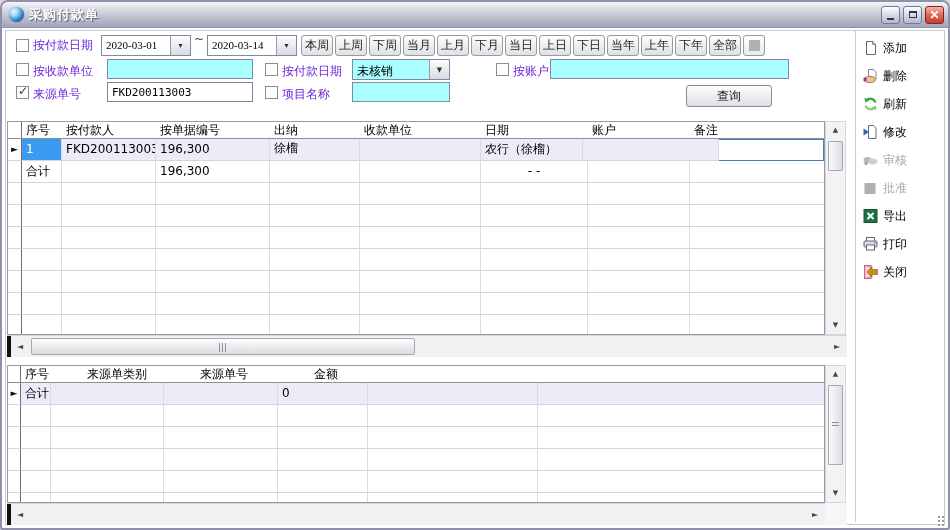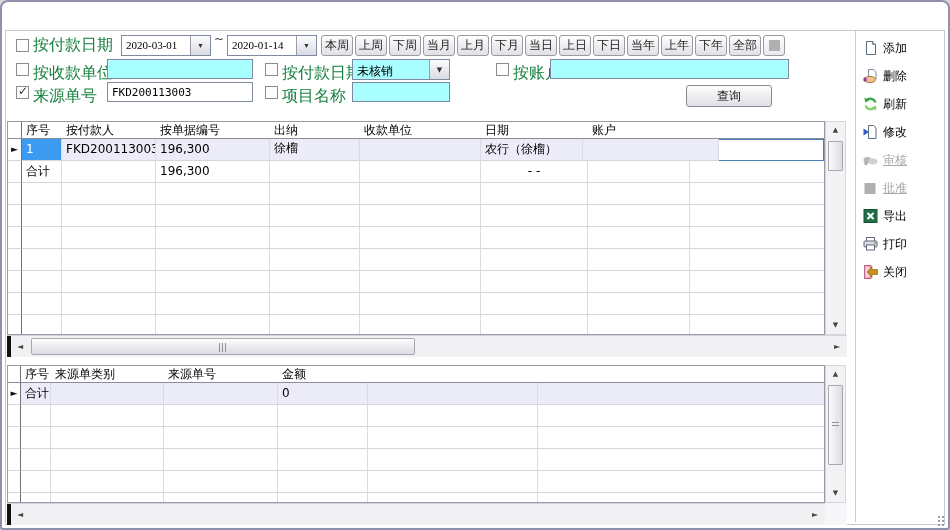--- a/index.html
+++ b/index.html
@@ -20,21 +20,21 @@
   .wbtn.close{background:linear-gradient(180deg,#f6b3aa 0%,#e0604f 55%,#c13e33 100%);border-color:#7e2a24;
       color:#fff;font-weight:bold;font-size:12px;line-height:1;}
   .gmin{width:7px;height:2px;background:#2b3450;margin-top:8px;}
   .gmax{width:8px;height:7px;border:1px solid #2b3450;border-top-width:2px;}
   
   .clientframe{position:absolute;left:3px;top:28px;right:3px;bottom:3px;border:1px solid #c6c8d6;background:#fff;}
   .vline{position:absolute;left:853px;top:29px;bottom:6px;width:1px;background:#c9cbd6;}
   
   .cb{display:inline-block;width:13px;height:13px;border:1px solid #8c8c8c;background:#fdfdfd;position:relative;flex:none;}
   .cb.on::after{content:"✓";position:absolute;left:1px;top:-3px;font-size:12px;color:#333;font-weight:bold;}
-  .flabel{font-size:16px;color:#15803d;white-space:nowrap;}
+  .flabel{font-size:12px;color:#6d28d9;white-space:nowrap;}
   .frow1{position:absolute;left:14px;top:33px;height:21px;display:flex;align-items:center;gap:2px;}
   .cgl{display:flex;align-items:center;gap:4px;margin-right:6px;}
   .combo{height:21px;display:flex;border:1px solid #7f8aa0;background:#fff;}
   .combo .val{flex:1;font-size:11px;padding:3px 3px 0 4px;white-space:nowrap;overflow:hidden;}
   .combo .dbtn{width:20px;border-left:1px solid #9a9aa8;background:linear-gradient(180deg,#fdfdfd,#d9dbe4);
       display:flex;align-items:center;justify-content:center;font-size:7px;color:#333;}
   .combo.w90{width:90px;font-family:Liberation Serif, serif;}
   .combo.w98{width:98px;}
   .cyanbg{background:#A9FFFF !important;}
   .tilde{font-size:12px;color:#444;position:relative;top:-7px;margin:0 1px;}
@@ -45,21 +45,21 @@
   .pextra .sq{width:11px;height:11px;background:#b0b0b0;}
   .abs{position:absolute;}
   .inp{border:1px solid #7f8aa0;background:#fff;font-size:11px;font-family:"DejaVu Sans Mono","Liberation Mono",monospace;
       padding:1px 4px;outline:none;}
   .qbtn{position:absolute;left:684px;top:83px;width:86px;height:22px;border:1px solid #8a8a92;border-radius:3px;
       background:linear-gradient(180deg,#ffffff,#ededf1 50%,#dfdfe5);font-size:12px;color:#111;font-family:inherit;}
   
   .tbar{position:absolute;left:860px;top:36px;width:86px;display:flex;flex-direction:column;gap:8px;}
   .titem{display:flex;align-items:center;gap:4px;height:20px;cursor:default;}
   .titem .tlabel{font-size:12px;color:#000;white-space:nowrap;}
-  .titem.disabled .tlabel{color:#a9a9a9;text-decoration:underline;}
+  .titem.disabled .tlabel{color:#a9a9a9;}
   .ic{width:17px;height:16px;display:inline-block;flex:none;}
   .ic svg{width:100%;height:100%;display:block;}
   
   .gridwrap{position:absolute;background:#fff;}
   .gridarea{position:absolute;left:0;top:0;border:1px solid #9a9aa6;background:#fff;overflow:hidden;}
   .thead{display:flex;height:17px;border-bottom:1px solid #8d8d96;background:#fff;}
   .hcell{height:16px;line-height:16px;font-size:12px;padding:0 4px;white-space:nowrap;overflow:hidden;flex:none;}
   .trow{display:flex;height:22px;background:#fff;}
   .tcell{height:22px;line-height:21px;font-size:12px;padding:0 4px;border-right:1px solid #dadae2;
       border-bottom:1px solid #d4d4dc;white-space:nowrap;overflow:hidden;flex:none;}
@@ -86,36 +86,51 @@
       background:repeating-linear-gradient(90deg,#909098 0 1px,transparent 1px 3px);}
   .corner{position:absolute;background:#f6f6f8;}
   .rgrip{position:absolute;left:936px;top:514px;width:2px;height:2px;background:#9a9aa6;
       box-shadow:4px 0 #9a9aa6,0 4px #9a9aa6,4px 4px #9a9aa6,0 8px #9a9aa6,4px 8px #9a9aa6;}
 </style>
 </head>
 <body>
 
 <div class="w">
 
+  <div class="tb">
+    <span class="ticon"></span>
+    <span class="ttext">采购付款单</span>
+    <div class="wbtns">
+      <button class="wbtn">
+          <span class="gmin"></span>
+        </button>
+      <button class="wbtn">
+          <span class="gmax"></span>
+        </button>
+      <button class="wbtn close">
+          <span>✕</span>
+        </button>
+    </div>
+  </div>
 
   <div class="clientframe"></div>
   <div class="vline"></div>
 
   <div class="frow1">
     <span class="cgl">
       <span class="cb"></span>
       <span class="flabel">按付款日期</span>
     </span>
     <span class="combo w90">
       <span class="val">2020-03-01</span>
       <span class="dbtn">▼</span>
     </span>
     <span class="tilde">~</span>
     <span class="combo w90">
-      <span class="val">2020-01-14</span>
+      <span class="val">2020-03-14</span>
       <span class="dbtn">▼</span>
     </span>
     <span id="periodButtons" style="display:flex;gap:2px;margin-left:2px;">
         <button class="pbtn">本周</button>
         <button class="pbtn">上周</button>
         <button class="pbtn">下周</button>
         <button class="pbtn">当月</button>
         <button class="pbtn">上月</button>
         <button class="pbtn">下月</button>
         <button class="pbtn">当日</button>
@@ -250,20 +265,21 @@
     <div class="gridarea" id="mainGrid" style="width:818px;height:214px;">
         <div class="thead">
           <span class="hcell selcol" style="width: 14px;"></span>
           <span class="hcell" style="width: 40px;">序号</span>
           <span class="hcell" style="width: 94px;">按付款人</span>
           <span class="hcell" style="width: 114px;">按单据编号</span>
           <span class="hcell" style="width: 90px;">出纳</span>
           <span class="hcell" style="width: 121px;">收款单位</span>
           <span class="hcell" style="width: 107px;">日期</span>
           <span class="hcell" style="width: 102px;">账户</span>
+          <span class="hcell" style="width: 136px;">备注</span>
         </div>
         <div class="trow sel">
           <span class="tcell selcol mark" style="width: 14px;">►</span>
           <span class="tcell hl" style="width: 40px;">1</span>
           <span class="tcell" style="width: 94px;">FKD200113003</span>
           <span class="tcell" style="width: 114px;">196,300</span>
           <span class="tcell" style="width: 90px; font-family: Liberation Mono, monospace;">徐榴</span>
           <span class="tcell" style="width: 121px;"></span>
           <span class="tcell" style="width: 102px;">农行（徐榴）</span>
           <span class="tcell" style="width: 136px;"></span>
@@ -370,21 +386,21 @@
         </span>
       <span class="hbtn" style="right:2px;">►</span>
     </div>
   </div>
 
   <div class="gridwrap" style="left:5px;top:363px;width:840px;height:160px;">
     <div class="gridarea" id="detailGrid" style="width:818px;height:138px;">
         <div class="thead">
           <span class="hcell selcol" style="width: 13px;"></span>
           <span class="hcell" style="width: 30px;">序号</span>
-          <span class="hcell" style="width: 113px;">来源单类别</span>
+          <span class="hcell" style="width: 113px; margin-left: 32px;">来源单类别</span>
           <span class="hcell" style="width: 114px;">来源单号</span>
           <span class="hcell" style="width: 90px;">金额</span>
           <span class="hcell" style="width: 288px;"></span>
         </div>
         <div class="trow sel">
           <span class="tcell selcol mark" style="width: 13px;">►</span>
           <span class="tcell" style="width: 30px;">合计</span>
           <span class="tcell" style="width: 113px;"></span>
           <span class="tcell" style="width: 114px;"></span>
           <span class="tcell" style="width: 90px;">0</span>

